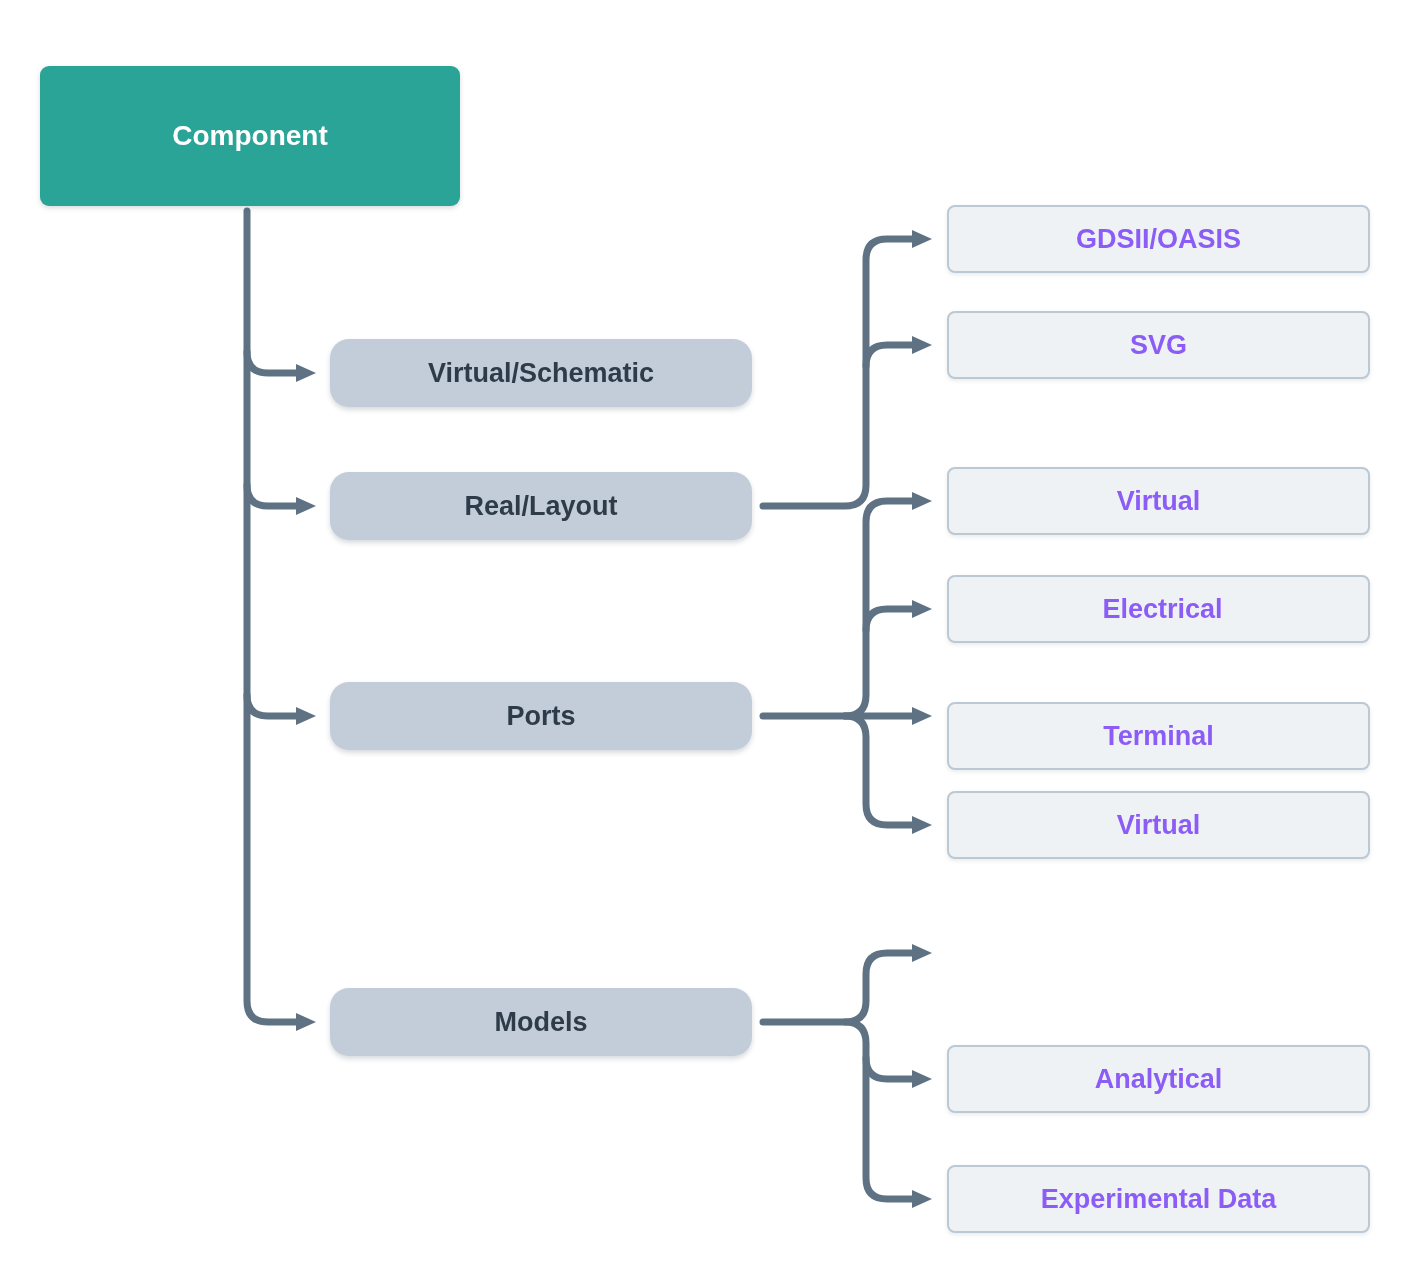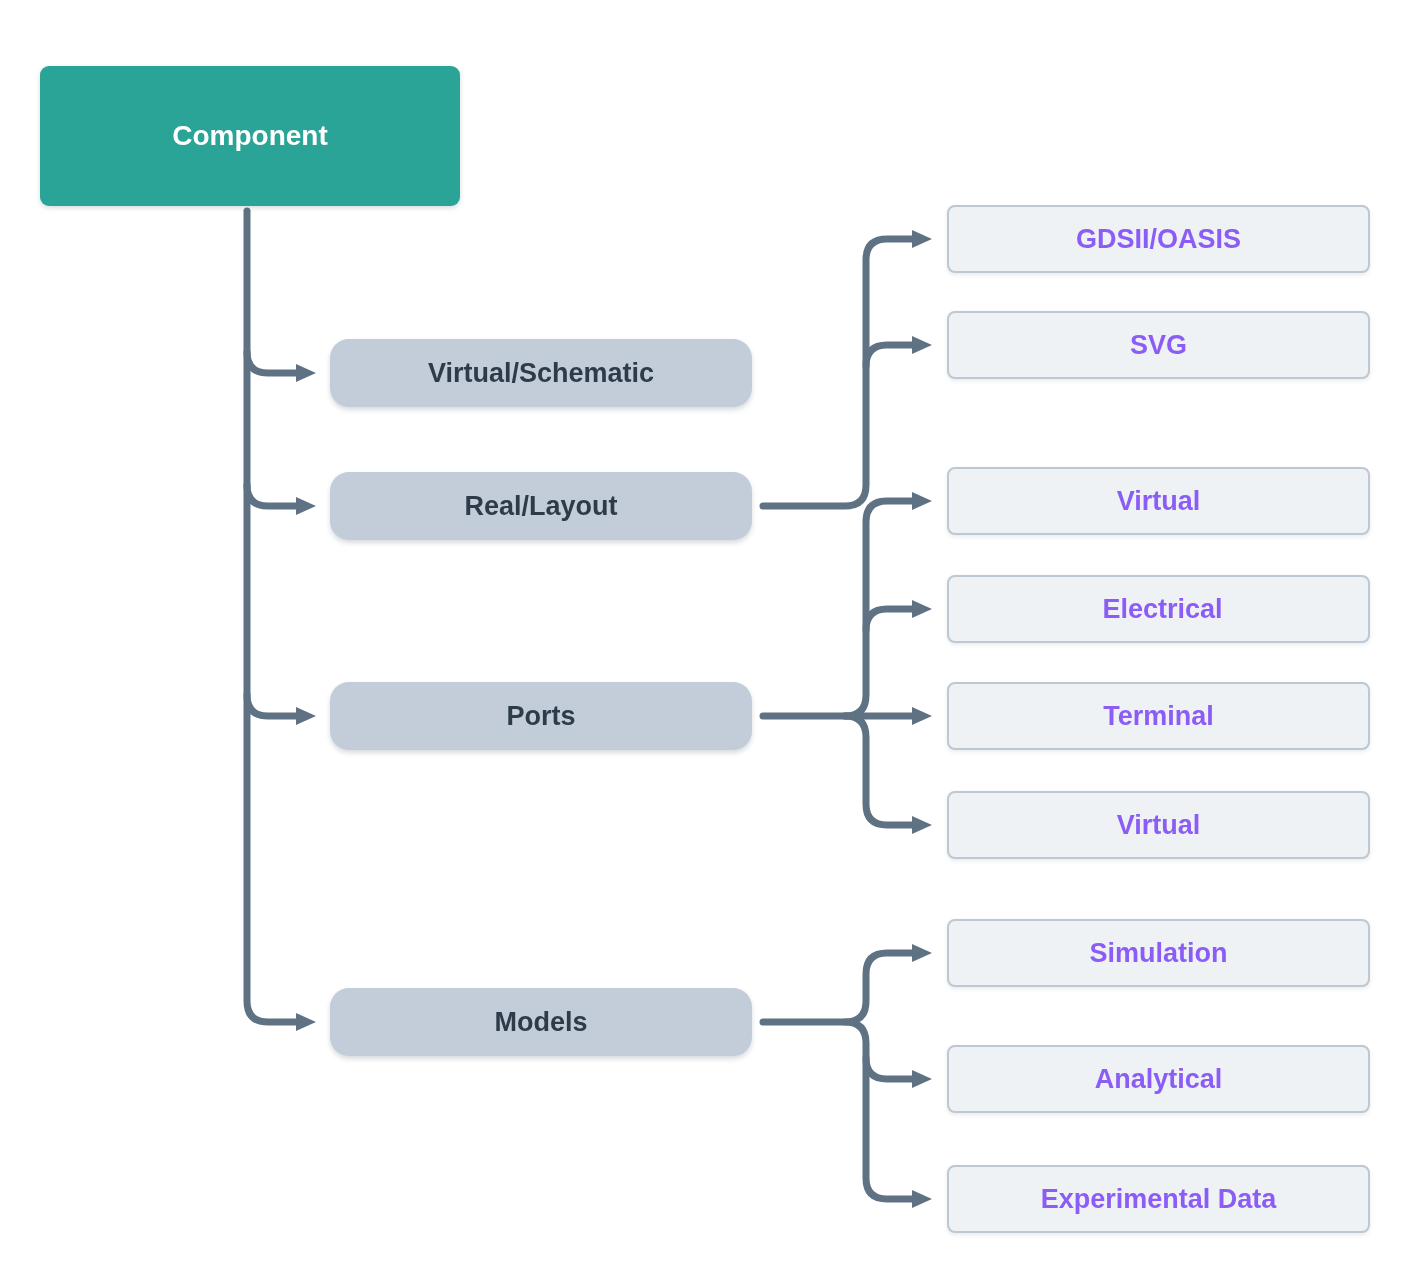--- a/index.html
+++ b/index.html
@@ -72,21 +72,21 @@
   
   .pos-virtual-schematic { top: 339px; }
   .pos-real-layout       { top: 472px; }
   .pos-ports             { top: 682px; }
   .pos-models            { top: 988px; }
   
   .pos-gdsii-oasis       { top: 205px; }
   .pos-svg               { top: 311px; }
   .pos-optical           { top: 467px; }
   .pos-electrical        { top: 575px; padding-left: 8px; }
-  .pos-terminal          { top: 682px; align-items: center; }
+  .pos-terminal          { top: 702px; align-items: center; }
   .pos-virtual           { top: 791px; }
   .pos-simulation        { top: 919px; }
   .pos-analytical        { top: 1045px; text-align: center; }
   .pos-experimental-data { top: 1165px; align-items: center; }
 
   .conn {
     fill: none;
     stroke: #5F7283;
     stroke-width: 7;
     stroke-linecap: round;
@@ -152,23 +152,20 @@
   </div>
   <div class="node node-leaf pos-electrical">
     <span class="node-label">Electrical</span>
   </div>
   <div class="node node-leaf pos-terminal">
     <span class="node-label">Terminal</span>
   </div>
   <div class="node node-leaf pos-virtual">
     <span class="node-label">Virtual</span>
   </div>
-  <div class="node node-leaf pos-simulation">
-    <span class="node-label">Simulation</span>
-  </div>
   <div class="node node-leaf pos-analytical">
     <span class="node-label">Analytical</span>
   </div>
   <div class="node node-leaf pos-experimental-data">
     <span class="node-label">Experimental Data</span>
   </div>
 
 </div>
 
 </body></html>

